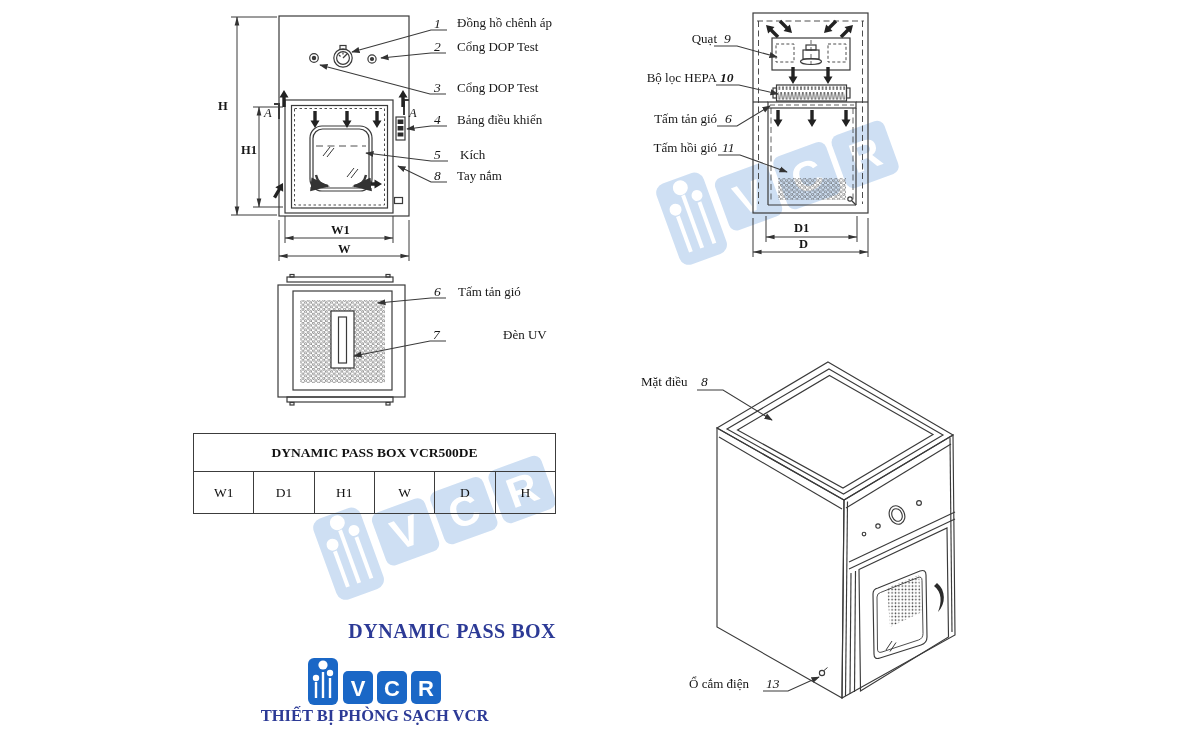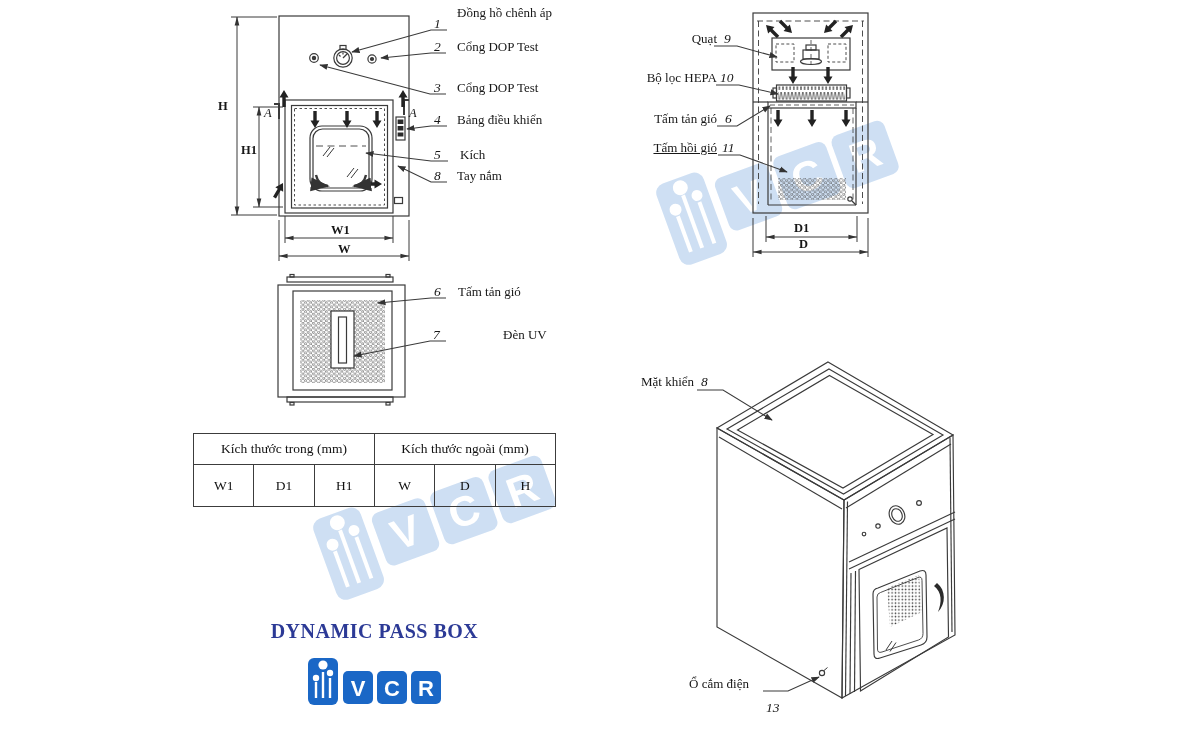--- a/index.html
+++ b/index.html
@@ -24,21 +24,21 @@
   table.spec td {
     border:1.6px solid #3c3c3c; text-align:center; vertical-align:middle;
     font-size:13.5px; color:#111; padding:0; background:transparent;
   }
   td.t-title { height:37px; font-weight:bold; font-size:15px; }
   td.t-group { height:30px; }
   td.t-head  { height:41px; }
   td.t-val   { height:46px; }
   .foot-title {
     position:absolute; left:193px; top:620px; width:363px; z-index:3;
-    text-align:center; font-weight:bold; font-size:20px; color:#2c3a96;
+    text-align:right; font-weight:bold; font-size:20px; color:#2c3a96;
     letter-spacing:0.5px;
   }
   .foot-sub {
     position:absolute; left:193px; top:706px; width:363px; z-index:3;
     text-align:center; font-weight:bold; font-size:16.5px; color:#2c3a96;
   }
   .logo { position:absolute; left:306px; top:652px; z-index:3; }
 </style>
 </head>
 <body>
@@ -305,66 +305,65 @@
     </g>
 
     <g stroke-width="1.05">
       <path d="M697,390 H723 L772,420" marker-end="url(#mArr)"></path>
       <path d="M763,691 H788 L819,677" marker-end="url(#mArr)"></path>
     </g>
   </g>
 </svg>
 
 <div class="lbl num" style="left:434px; top:17px;">1</div>
-<div class="lbl" style="left:457px; top:6px;">Đồng hồ chênh áp</div>
+<div class="lbl" style="left:457px; top:16px;">Đồng hồ chênh áp</div>
 <div class="lbl num" style="left:434px; top:40px;">2</div>
 <div class="lbl" style="left:457px; top:40px;">Cổng DOP Test</div>
 <div class="lbl num" style="left:434px; top:81px;">3</div>
 <div class="lbl" style="left:457px; top:81px;">Cổng DOP Test</div>
 <div class="lbl num" style="left:434px; top:113px;">4</div>
 <div class="lbl" style="left:457px; top:113px;font-family:Liberation Serif, serif;">Bảng điều khiển</div>
 <div class="lbl num" style="left:434px; top:148px;">5</div>
 <div class="lbl" style="left:460px; top:148px;">Kích</div>
 <div class="lbl num" style="left:434px; top:169px;">8</div>
 <div class="lbl" style="left:457px; top:169px;">Tay nắm</div>
 
 <div class="lbl num" style="left:434px; top:285px;">6</div>
 <div class="lbl" style="left:458px; top:285px;">Tấm tản gió</div>
 <div class="lbl num" style="left:433px; top:328px;">7</div>
 <div class="lbl" style="left:458px; top:328px;margin-left:45px;">Đèn UV</div>
 
 <div class="lbl ralign" style="left:620px; top:32px;  width:97px;">Quạt</div>
 <div class="lbl num" style="left:724px; top:32px;">9</div>
 <div class="lbl ralign" style="left:620px; top:71px;  width:97px;">Bộ lọc HEPA</div>
-<div class="lbl num" style="left:720px; top:71px;">10</div>
+<div class="lbl num" style="left:720px; top:71px;font-weight:bold;">10</div>
 <div class="lbl ralign" style="left:620px; top:112px; width:97px;">Tấm tản gió</div>
 <div class="lbl num" style="left:725px; top:112px;">6</div>
-<div class="lbl ralign" style="left:620px; top:141px; width:97px;text-decoration:underline;">Tấm hồi gió</div>
+<div class="lbl ralign" style="left:620px; top:141px; width:97px;">Tấm hồi gió</div>
 <div class="lbl num" style="left:722px; top:141px;">11</div>
 
-<div class="lbl" style="left:641px; top:375px;">Mặt khiển</div>
+<div class="lbl" style="left:641px; top:375px;">Mặt điều</div>
 <div class="lbl num" style="left:701px; top:375px;">8</div>
 <div class="lbl" style="left:689px; top:677px;">Ổ cắm điện</div>
-<div class="lbl num" style="left:766px; top:677px;margin-top:24px;">13</div>
+<div class="lbl num" style="left:766px; top:677px;">13</div>
 
 <div class="lbl dim" style="left:218px; top:99px;">H</div>
 <div class="lbl dim" style="left:241px; top:143px;">H1</div>
 <div class="lbl dim" style="left:331px; top:223px;">W1</div>
 <div class="lbl dim" style="left:338px; top:242px;">W</div>
 <div class="lbl dim" style="left:794px; top:221px;">D1</div>
 <div class="lbl dim" style="left:799px; top:237px;">D</div>
 <div class="lbl ital" style="left:264px; top:106px;">A</div>
 <div class="lbl ital" style="left:409px; top:106px;">A</div>
 
 <table class="spec">
   <tbody>
-  <tr>
-    <td class="t-group" colspan="3">Kích thước trong (mm)</td>
-    <td class="t-group" colspan="3">Kích thước ngoài (mm)</td>
-  </tr>
+        <tr>
+          <td class="t-title" colspan="6">DYNAMIC PASS BOX VCR500DE</td>
+        </tr>
   <tr>
     <td class="t-head">W1</td>
     <td class="t-head">D1</td>
     <td class="t-head">H1</td>
     <td class="t-head">W</td>
     <td class="t-head">D</td>
     <td class="t-head">H</td>
   </tr>
 </tbody>
     </table>
@@ -382,14 +381,15 @@
         <circle cx="24" cy="21" r="3.2" stroke="none"></circle>
   </g>
   <rect x="37" y="19" width="30" height="33" rx="5" fill="#1a67c6"></rect>
   <rect x="71" y="19" width="30" height="33" rx="5" fill="#1a67c6"></rect>
   <rect x="105" y="19" width="30" height="33" rx="5" fill="#1a67c6"></rect>
   <text x="52" y="44" text-anchor="middle" font-family="Liberation Sans, sans-serif" font-weight="bold" font-size="22" fill="#ffffff">V</text>
   <text x="86" y="44" text-anchor="middle" font-family="Liberation Sans, sans-serif" font-weight="bold" font-size="22" fill="#ffffff">C</text>
   <text x="120" y="44" text-anchor="middle" font-family="Liberation Sans, sans-serif" font-weight="bold" font-size="22" fill="#ffffff">R</text>
 </svg>
 
+<div class="foot-sub">THIẾT BỊ PHÒNG SẠCH VCR</div>
 
 </div>
 
 </body></html>

